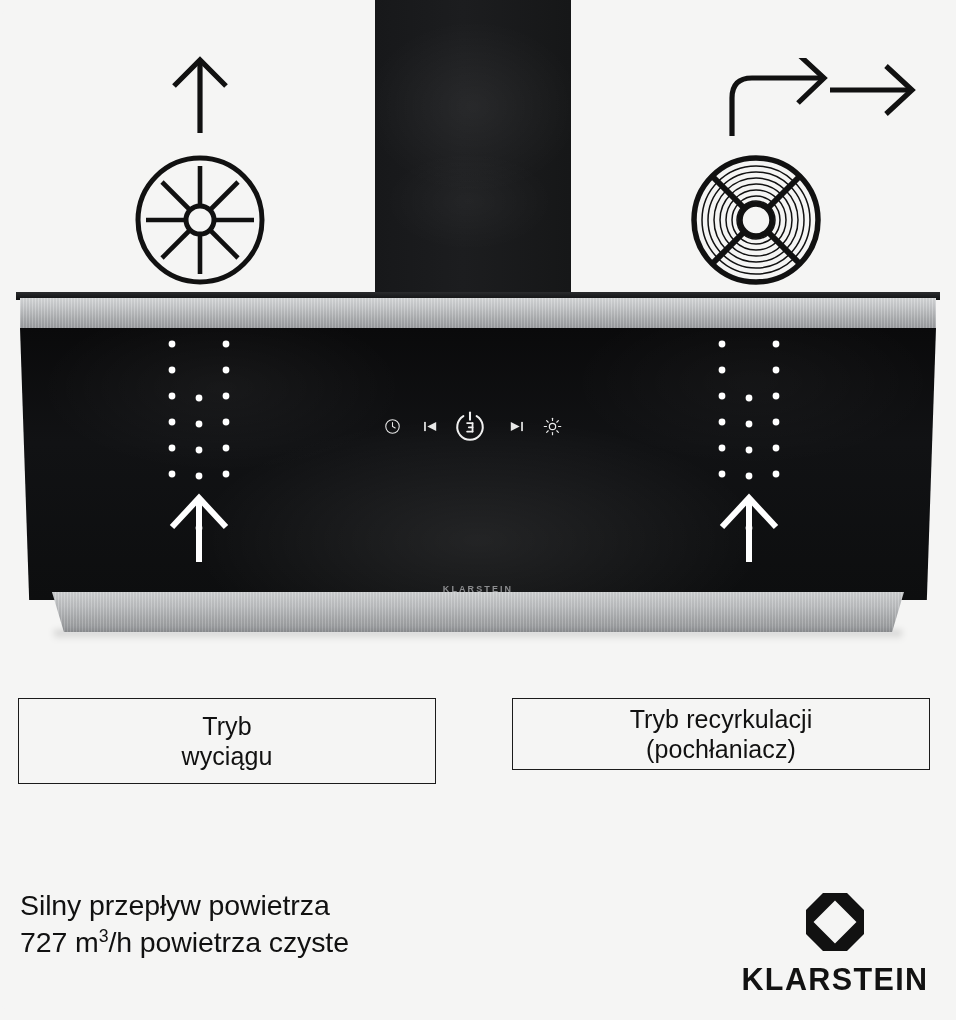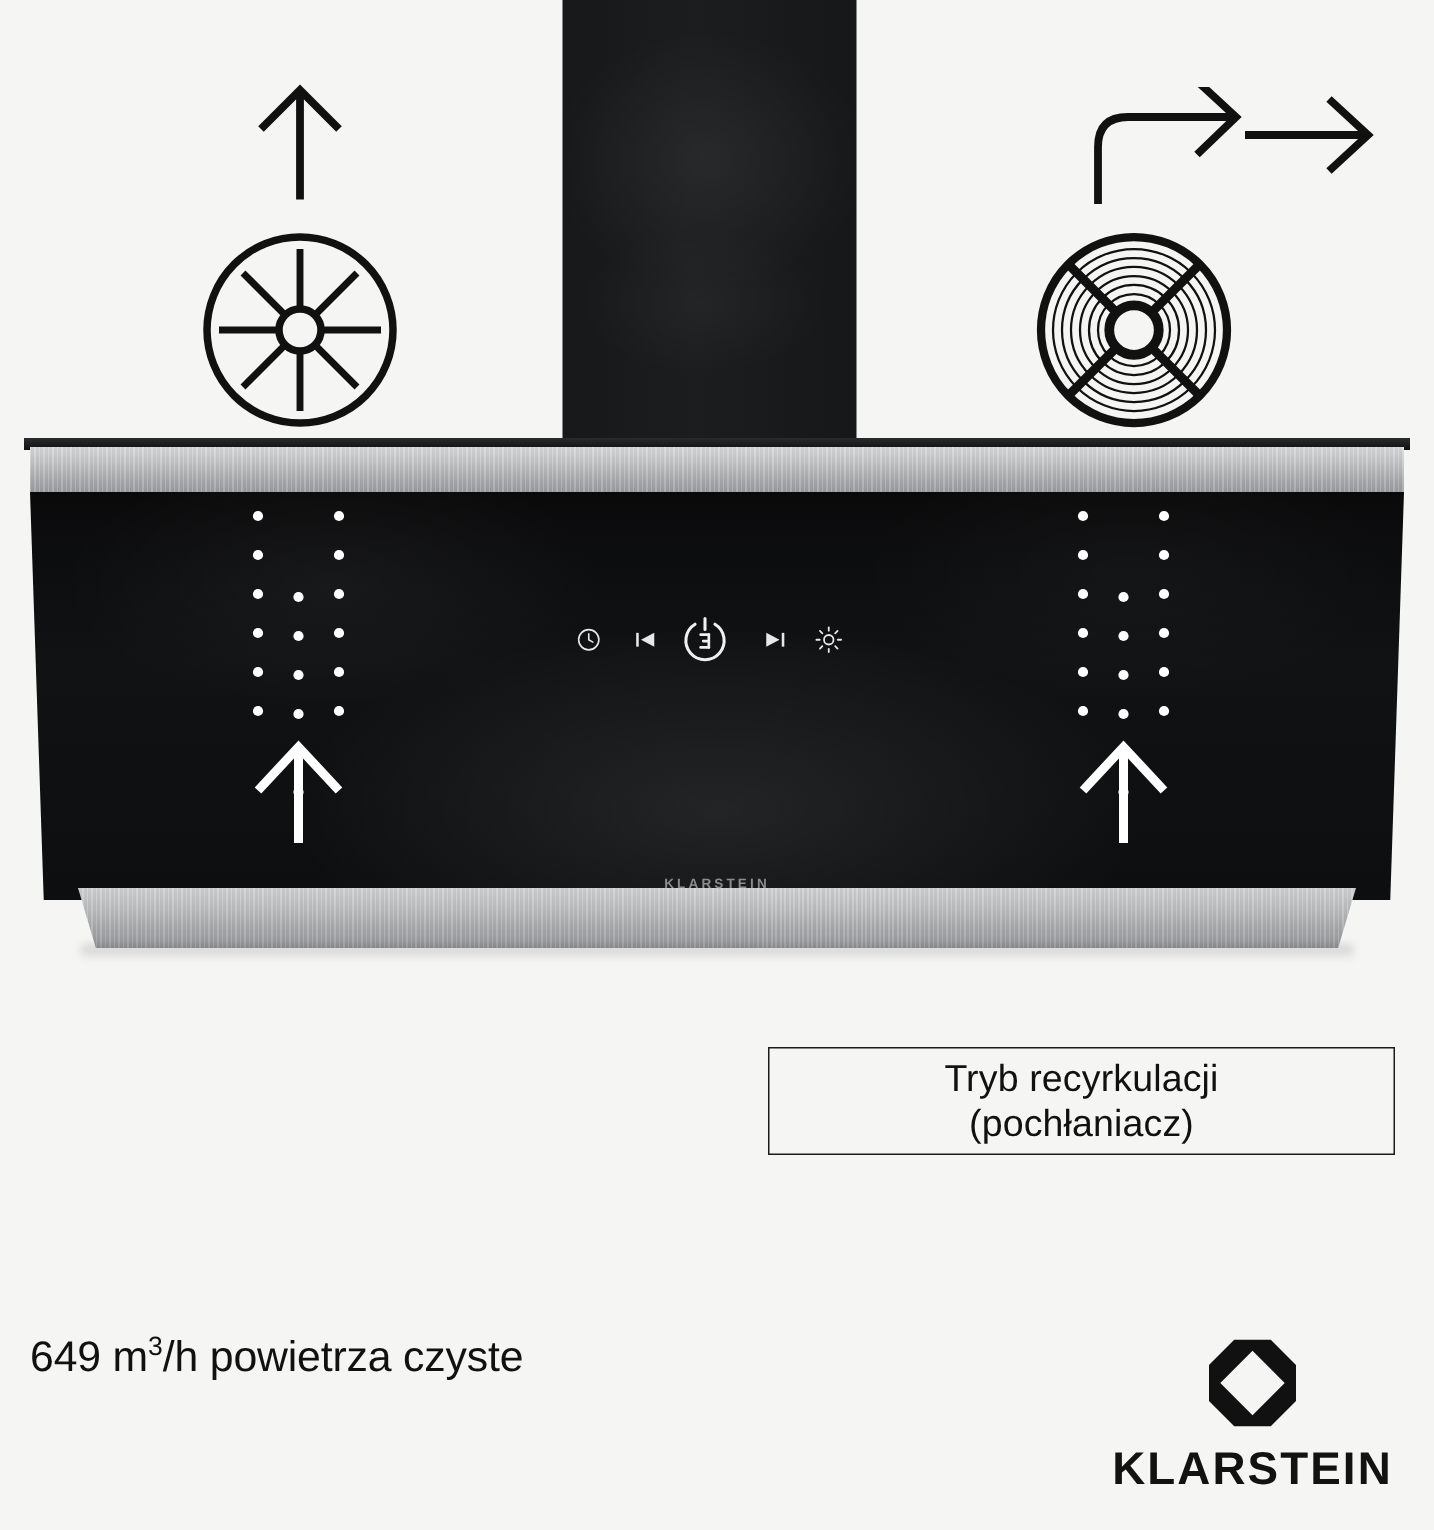--- a/index.html
+++ b/index.html
@@ -294,30 +294,37 @@
           <line x1="17.4" y1="17.4" x2="19.4" y2="19.4"></line>
           <line x1="19.4" y1="4.6" x2="17.4" y2="6.6"></line>
           <line x1="6.6" y1="17.4" x2="4.6" y2="19.4"></line>
         </g>
       </svg>
     </div>
   </div>
 
   <div class="hood-brand">KLARSTEIN</div>
 
+  <div class="mode-box left">
+    <div>
+      <span>Tryb</span><br>
+      <span>wyciągu</span>
+    </div>
+  </div>
 
   <div class="mode-box right">
     <div>
       <span>Tryb recyrkulacji</span><br>
       <span>(pochłaniacz)</span>
     </div>
   </div>
 
   <div class="caption">
-    <div><span>649 m</span><sup>3</sup><span>/h powietrza czyste</span></div>
+    <div>Silny przepływ powietrza</div>
+    <div><span>727 m</span><sup>3</sup><span>/h powietrza czyste</span></div>
   </div>
 
   <div class="brand">
     <svg class="brand-mark" viewBox="0 0 100 100">
       <path fill="#111" fill-rule="evenodd" d="M29.3 0 H70.7 L100 29.3 V70.7 L70.7 100 H29.3 L0 70.7 V29.3 Z
            M50 13 L87 50 L50 87 L13 50 Z"></path>
     </svg>
     <div class="brand-word">KLARSTEIN</div>
   </div>
 

